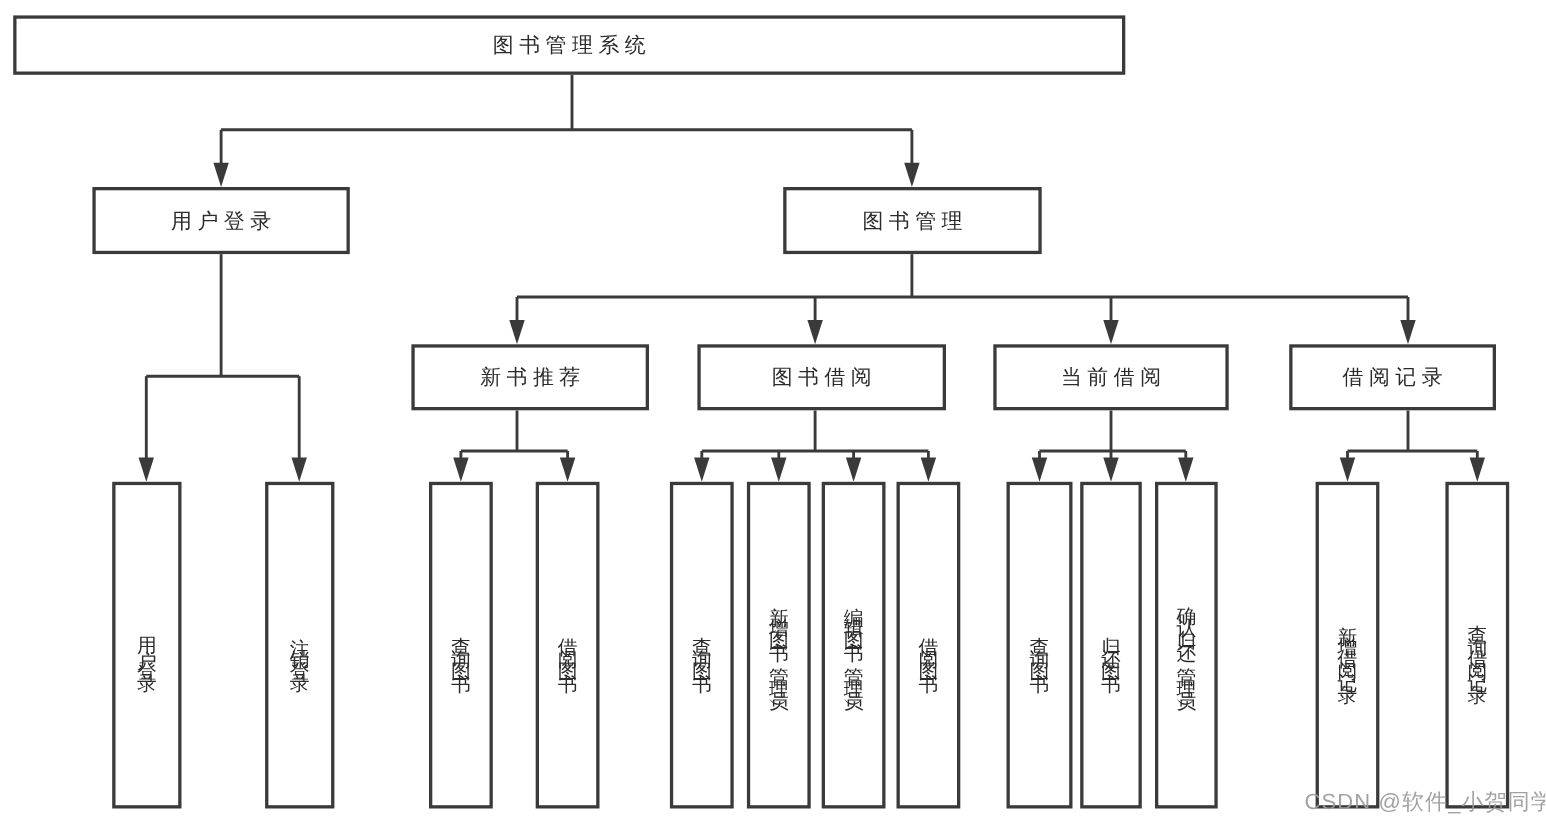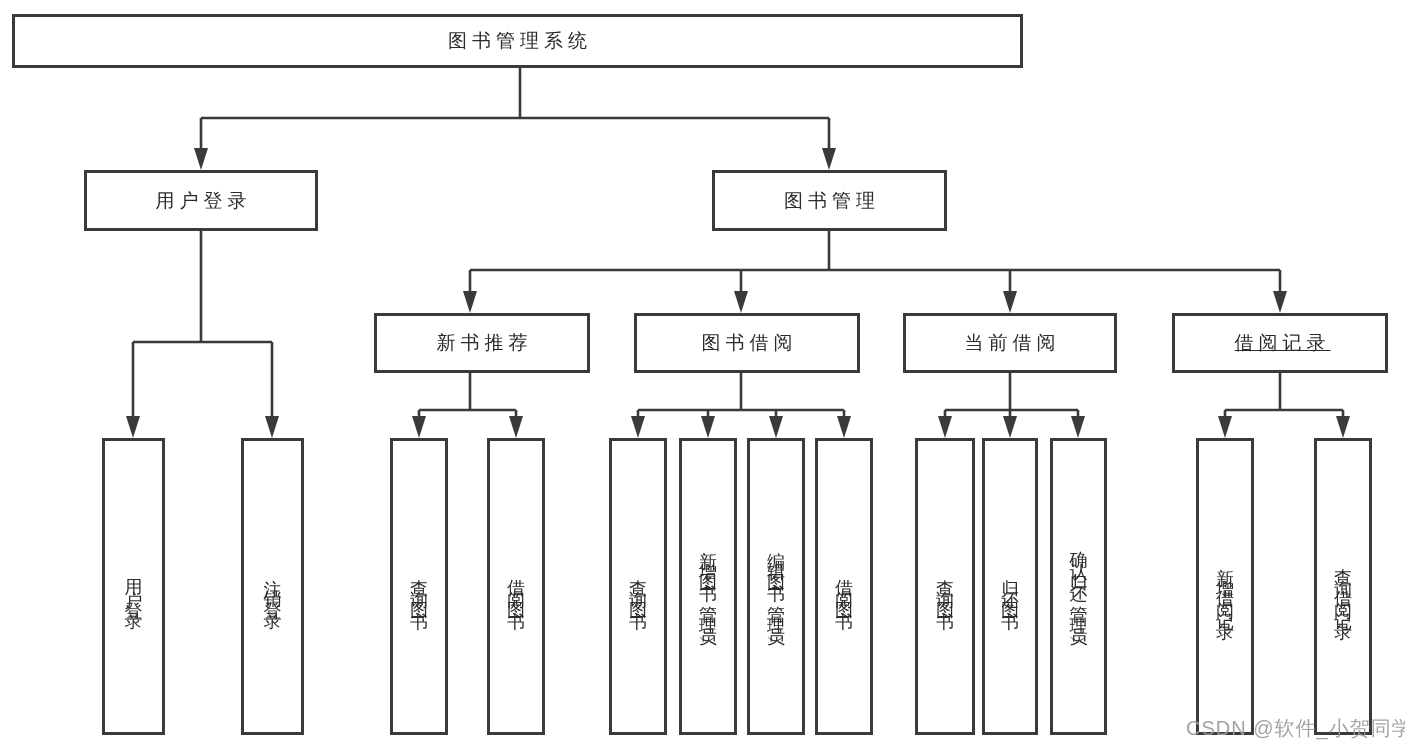--- a/index.html
+++ b/index.html
@@ -127,21 +127,21 @@
 
   <div class="node" style="left:362px;top:313px;width:216px;height:60px;margin-left:12px;">
     <span class="hlabel">新书推荐</span>
   </div>
   <div class="node" style="left:634px;top:313px;width:226px;height:60px;">
     <span class="hlabel">图书借阅</span>
   </div>
   <div class="node" style="left:903px;top:313px;width:214px;height:60px;">
     <span class="hlabel">当前借阅</span>
   </div>
-  <div class="node" style="left:1172px;top:313px;width:216px;height:60px;text-decoration:underline;">
+  <div class="node" style="left:1172px;top:313px;width:188px;height:60px;">
     <span class="hlabel">借阅记录</span>
   </div>
 
   <div class="node" style="left:102px;top:438px;width:63px;height:297px;">
     <span class="vtext">用户登录</span>
   </div>
   <div class="node" style="left:241px;top:438px;width:63px;height:297px;">
     <span class="vtext">注销登录</span>
   </div>
 

